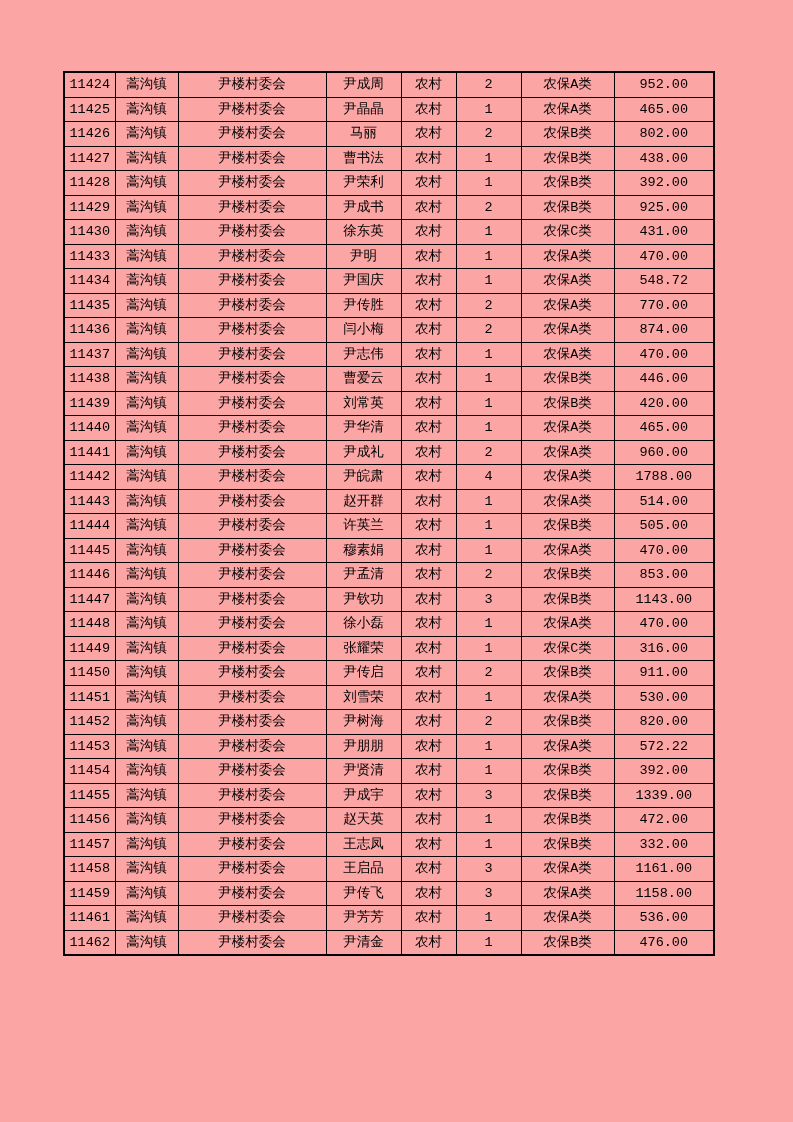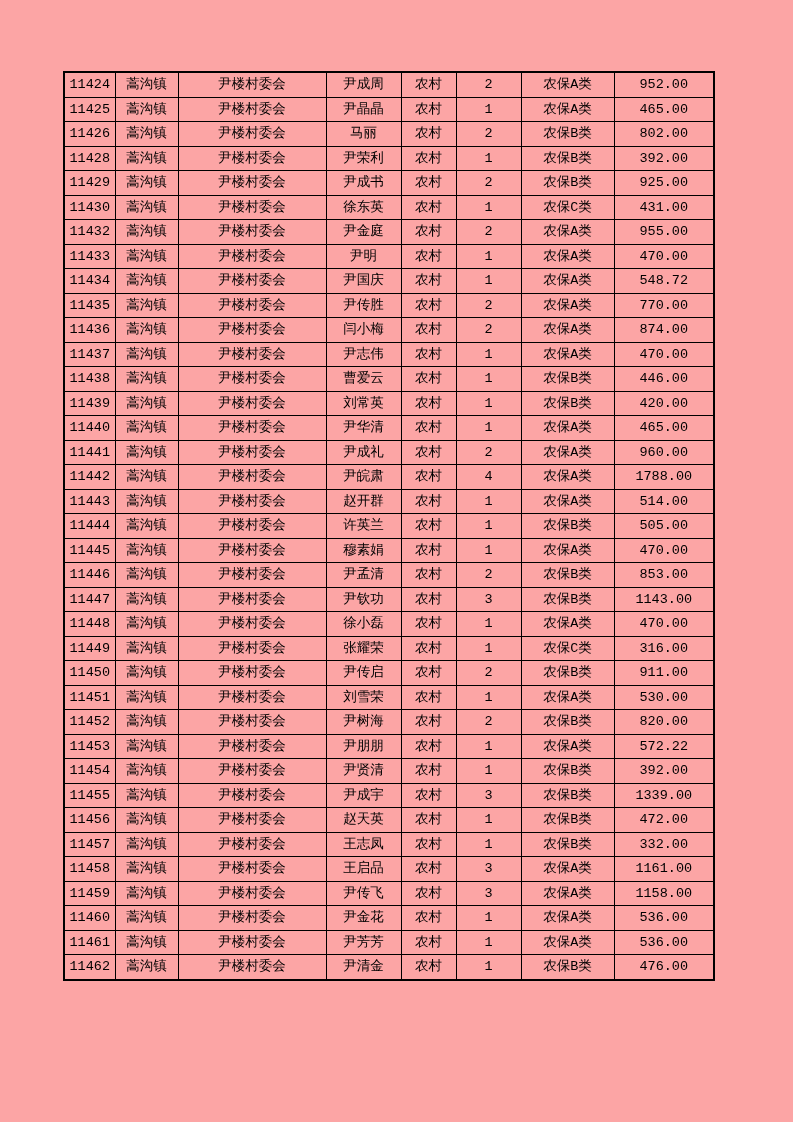--- a/index.html
+++ b/index.html
@@ -78,20 +78,30 @@
           <td>11426</td>
           <td>蒿沟镇</td>
           <td>尹楼村委会</td>
           <td>马丽</td>
           <td>农村</td>
           <td>2</td>
           <td>农保B类</td>
           <td>802.00</td>
         </tr>
         <tr>
+          <td>11427</td>
+          <td>蒿沟镇</td>
+          <td>尹楼村委会</td>
+          <td>曹书法</td>
+          <td>农村</td>
+          <td>1</td>
+          <td>农保B类</td>
+          <td>438.00</td>
+        </tr>
+        <tr>
           <td>11428</td>
           <td>蒿沟镇</td>
           <td>尹楼村委会</td>
           <td>尹荣利</td>
           <td>农村</td>
           <td>1</td>
           <td>农保B类</td>
           <td>392.00</td>
         </tr>
         <tr>
@@ -108,30 +118,20 @@
           <td>11430</td>
           <td>蒿沟镇</td>
           <td>尹楼村委会</td>
           <td>徐东英</td>
           <td>农村</td>
           <td>1</td>
           <td>农保C类</td>
           <td>431.00</td>
         </tr>
         <tr>
-          <td>11432</td>
-          <td>蒿沟镇</td>
-          <td>尹楼村委会</td>
-          <td>尹金庭</td>
-          <td>农村</td>
-          <td>2</td>
-          <td>农保A类</td>
-          <td>955.00</td>
-        </tr>
-        <tr>
           <td>11433</td>
           <td>蒿沟镇</td>
           <td>尹楼村委会</td>
           <td>尹明</td>
           <td>农村</td>
           <td>1</td>
           <td>农保A类</td>
           <td>470.00</td>
         </tr>
         <tr>
@@ -386,30 +386,20 @@
         </tr>
         <tr>
           <td>11459</td>
           <td>蒿沟镇</td>
           <td>尹楼村委会</td>
           <td>尹传飞</td>
           <td>农村</td>
           <td>3</td>
           <td>农保A类</td>
           <td>1158.00</td>
-        </tr>
-        <tr>
-          <td>11460</td>
-          <td>蒿沟镇</td>
-          <td>尹楼村委会</td>
-          <td>尹金花</td>
-          <td>农村</td>
-          <td>1</td>
-          <td>农保A类</td>
-          <td>536.00</td>
         </tr>
         <tr>
           <td>11461</td>
           <td>蒿沟镇</td>
           <td>尹楼村委会</td>
           <td>尹芳芳</td>
           <td>农村</td>
           <td>1</td>
           <td>农保A类</td>
           <td>536.00</td>

